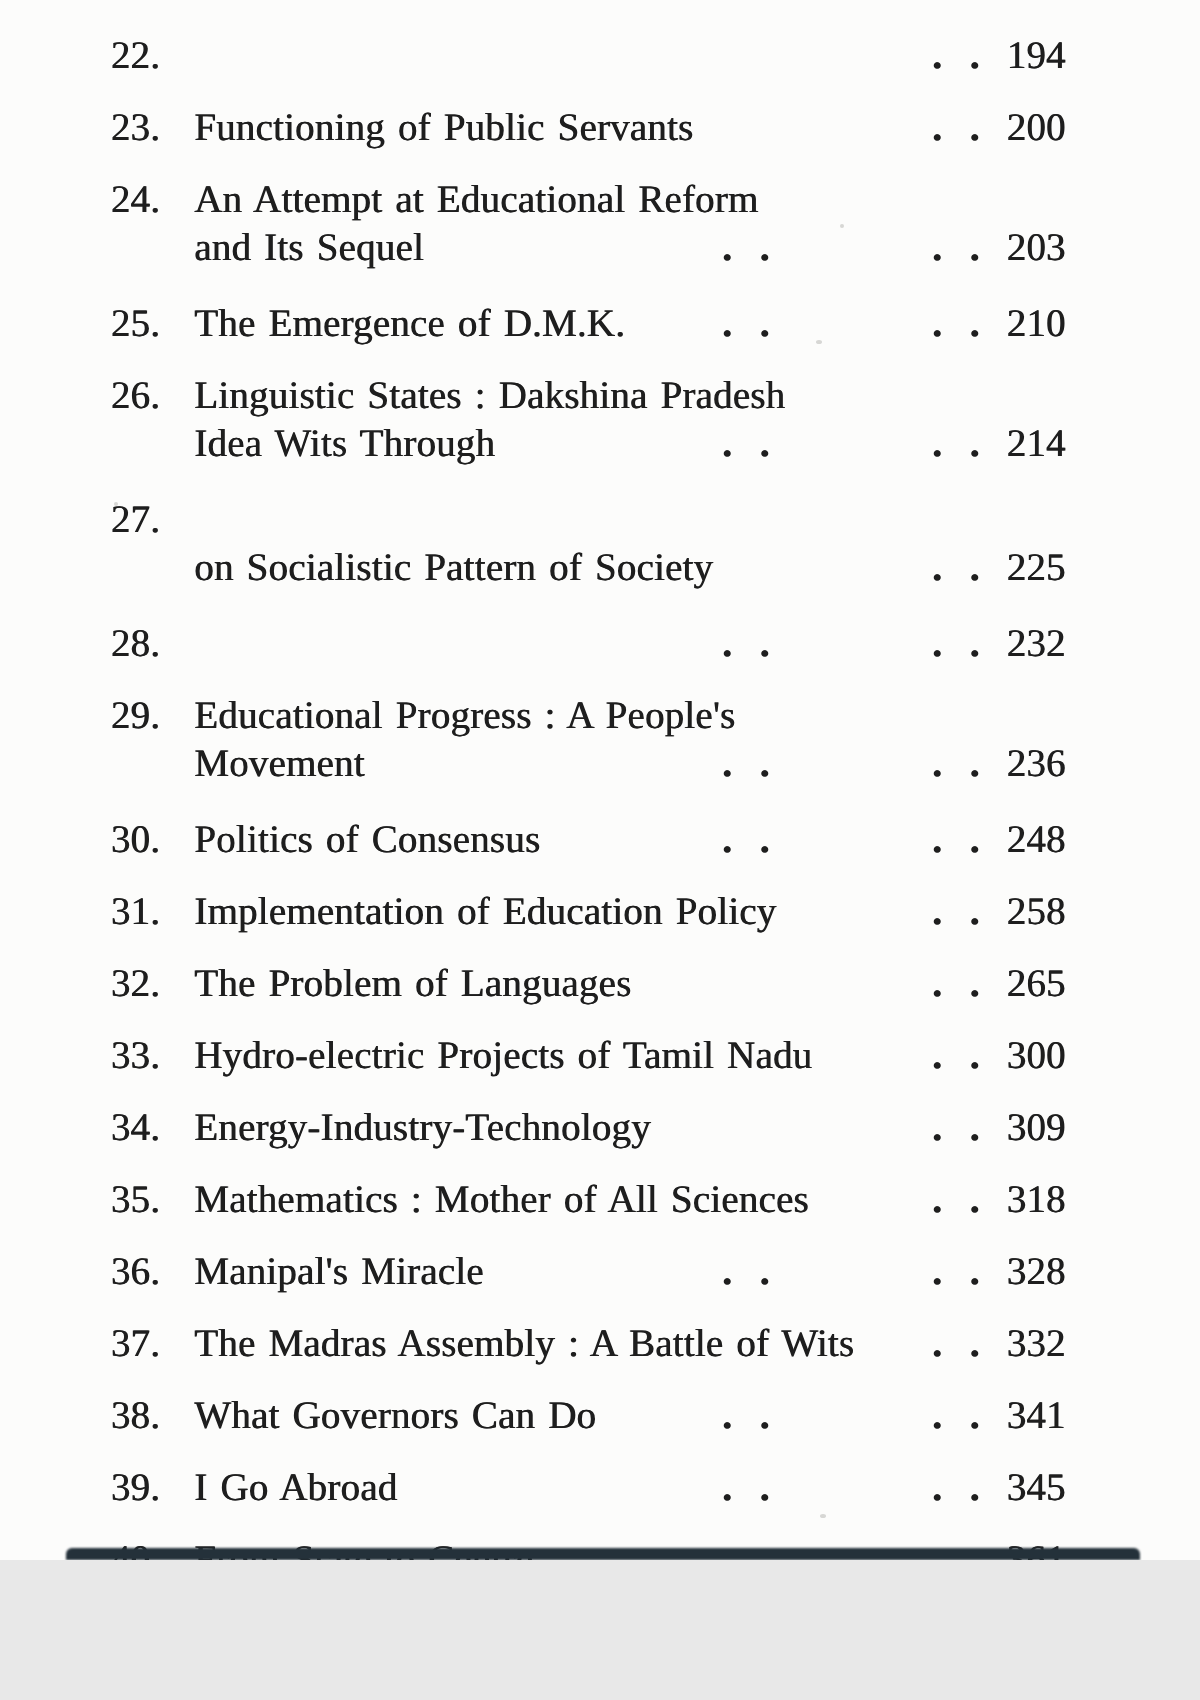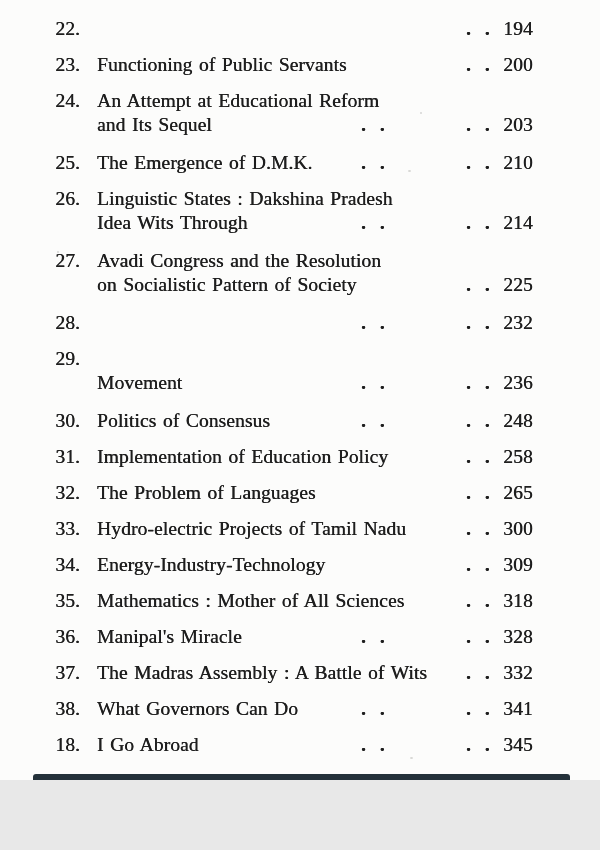--- a/index.html
+++ b/index.html
@@ -87,39 +87,39 @@
         <div class="line">
           <span class="title">Idea Wits Through</span>
           <span class="dots mid">. .</span>
           <span class="dots right">. .</span>
           <span class="page-num">214</span>
         </div>
       </div>
       <div class="entry double">
         <div class="line">
           <span class="num">27.</span>
-          <span class="title">Avadi Congress and the Resolution</span>
         </div>
         <div class="line">
           <span class="title">on Socialistic Pattern of Society</span>
           <span class="dots right">. .</span>
           <span class="page-num">225</span>
         </div>
       </div>
       <div class="entry single">
         <div class="line">
           <span class="num">28.</span>
           <span class="dots mid">. .</span>
           <span class="dots right">. .</span>
           <span class="page-num">232</span>
         </div>
       </div>
       <div class="entry double">
         <div class="line">
           <span class="num">29.</span>
+          <span class="title">Educational Progress : A People's</span>
         </div>
         <div class="line">
           <span class="title">Movement</span>
           <span class="dots mid">. .</span>
           <span class="dots right">. .</span>
           <span class="page-num">236</span>
         </div>
       </div>
       <div class="entry single">
         <div class="line">
@@ -191,21 +191,21 @@
         <div class="line">
           <span class="num">38.</span>
           <span class="title">What Governors Can Do</span>
           <span class="dots mid">. .</span>
           <span class="dots right">. .</span>
           <span class="page-num">341</span>
         </div>
       </div>
       <div class="entry single">
         <div class="line">
-          <span class="num">18.</span>
+          <span class="num">39.</span>
           <span class="title">I Go Abroad</span>
           <span class="dots mid">. .</span>
           <span class="dots right">. .</span>
           <span class="page-num">345</span>
         </div>
       </div>
       <div class="entry single">
         <div class="line">
           <span class="num">40.</span>
           <span class="title">From State to Centre</span>

